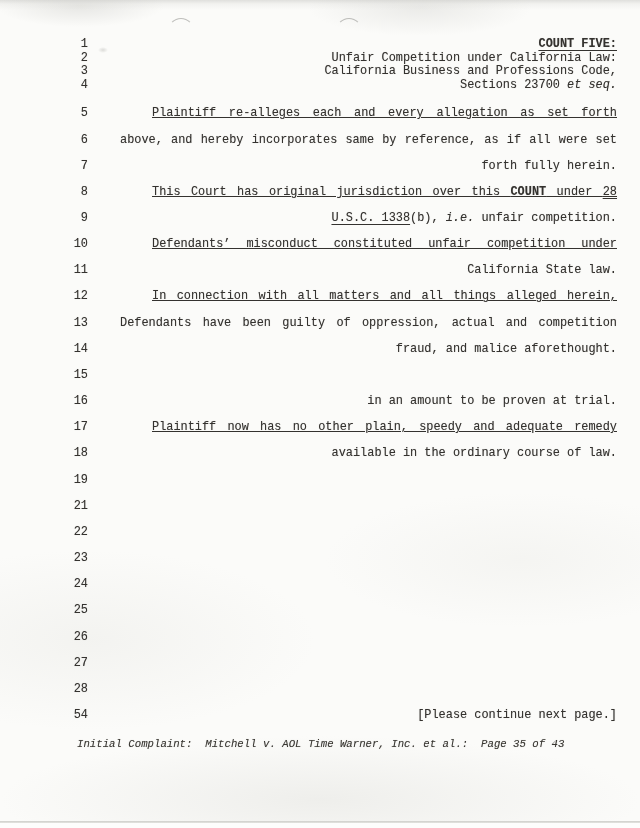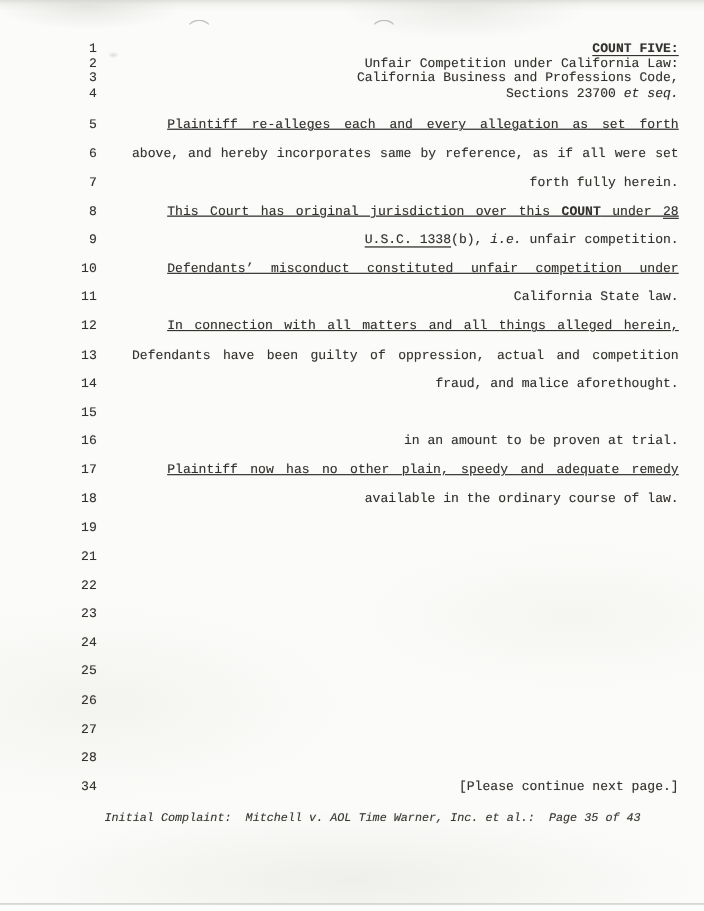--- a/index.html
+++ b/index.html
@@ -79,21 +79,20 @@
   .txt .i{font-style:italic;}
   .txt .u{text-decoration:underline;text-underline-offset:2.5px;}
   .footer{
     margin-top:3px;
     padding-left:77px;
     font-style:italic;
     font-size:10.7px;
     line-height:14px;
     white-space:pre;
     color:#3a3833;
-    margin-left:18px;
   }
 </style>
 </head>
 <body>
 
 <div class="page">
   <div class="arc a1"></div>
   <div class="arc a2"></div>
   <div class="smudge"></div>
 
@@ -200,21 +199,21 @@
       </div>
       <div class="row double">
         <span class="num">27</span>
         <span class="txt left"></span>
       </div>
       <div class="row double">
         <span class="num">28</span>
         <span class="txt left"></span>
       </div>
       <div class="row double">
-        <span class="num">34</span>
+        <span class="num">54</span>
         <span class="txt center"><span>[Please continue next page.]</span></span>
       </div>
       <div class="footer">Initial Complaint:  Mitchell v. AOL Time Warner, Inc. et al.:  Page 35 of 43</div>
     </div>
 
   <div class="bottom-edge"></div>
   <div class="bottom-paper"></div>
 </div>
 
 </body></html>

